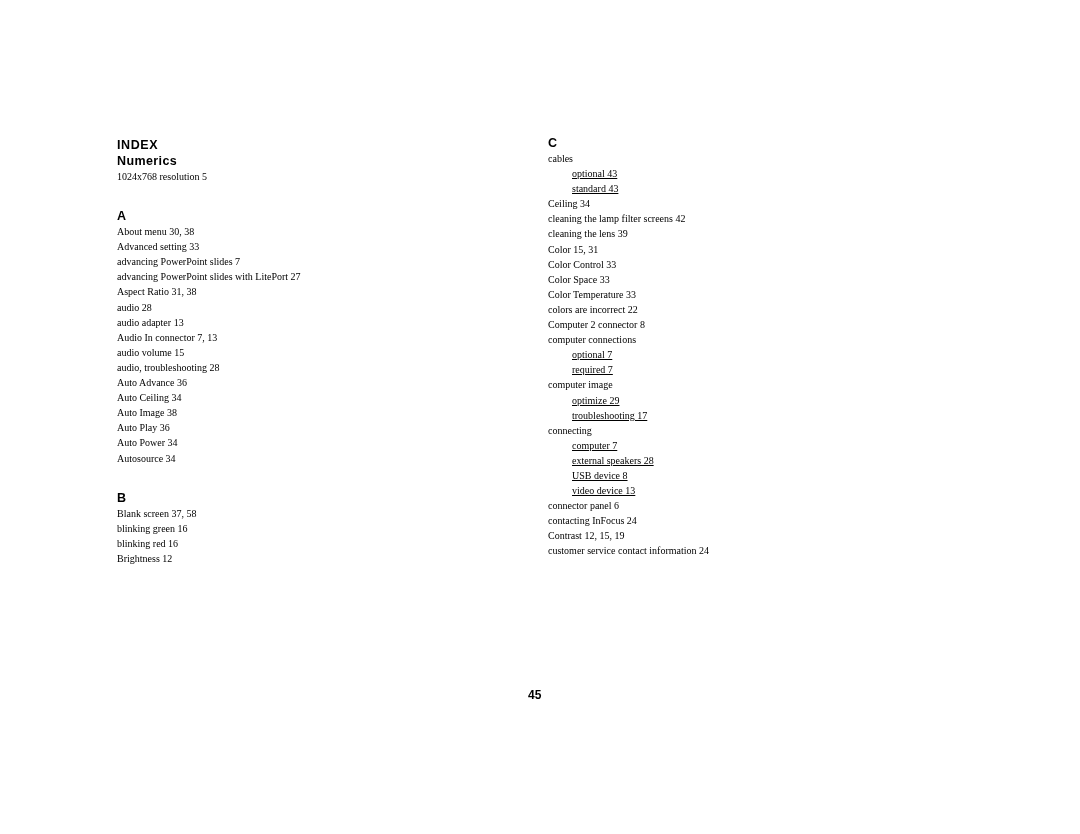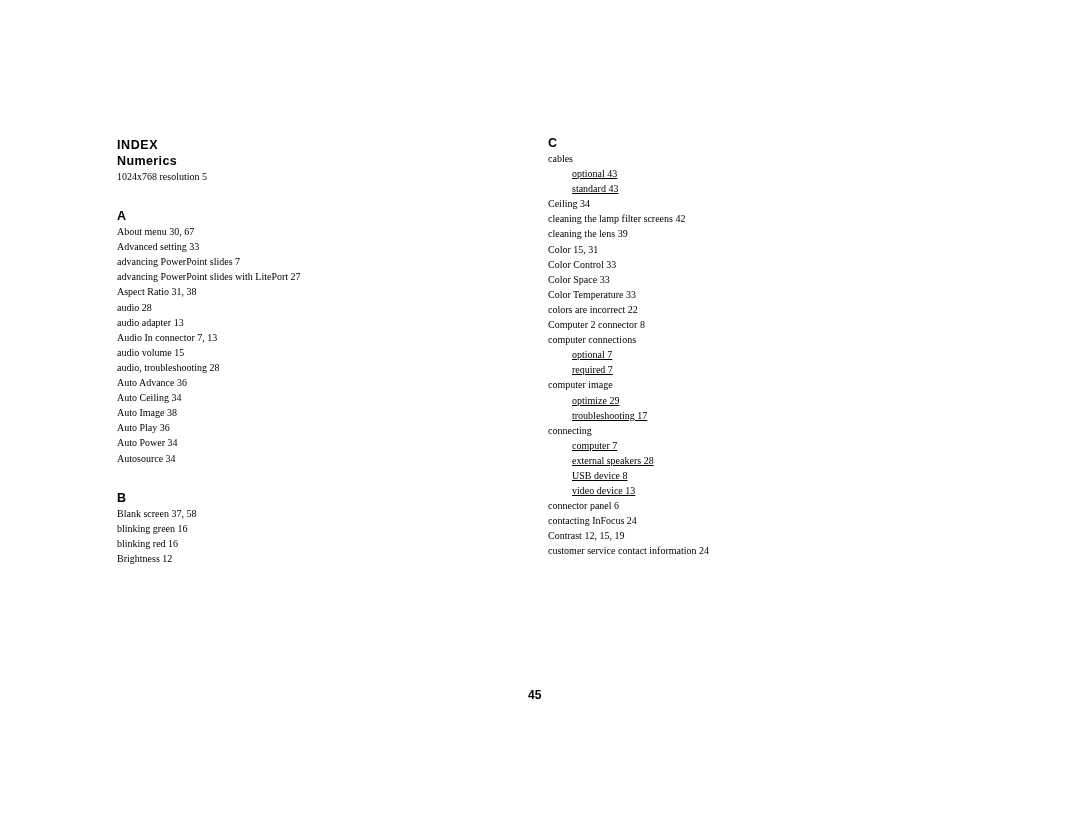--- a/index.html
+++ b/index.html
@@ -92,21 +92,21 @@
 
   <h1 class="index-title" style="position:absolute; left:117px; top:138px;">INDEX</h1>
 
   <div class="column column-left" id="left-column">
       <div class="section" style="margin-top: 18px;">
         <div class="section-letter">Numerics</div>
         <div class="entry">1024x768 resolution 5</div>
       </div>
       <div class="section" style="margin-top: 25px;">
         <div class="section-letter">A</div>
-        <div class="entry">About menu 30, 67</div>
+        <div class="entry">About menu 30, 38</div>
         <div class="entry">Advanced setting 33</div>
         <div class="entry">advancing PowerPoint slides 7</div>
         <div class="entry">advancing PowerPoint slides with LitePort 27</div>
         <div class="entry">Aspect Ratio 31, 38</div>
         <div class="entry">audio 28</div>
         <div class="entry">audio adapter 13</div>
         <div class="entry">Audio In connector 7, 13</div>
         <div class="entry">audio volume 15</div>
         <div class="entry">audio, troubleshooting 28</div>
         <div class="entry">Auto Advance 36</div>

